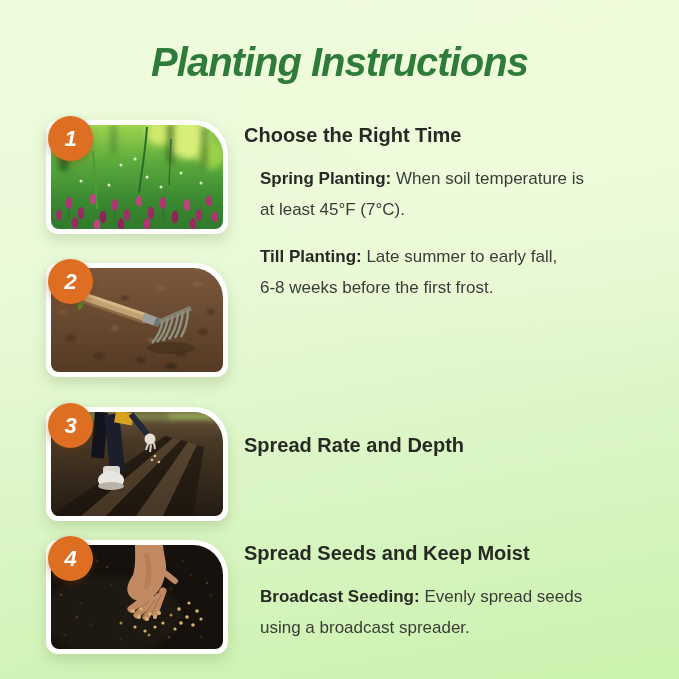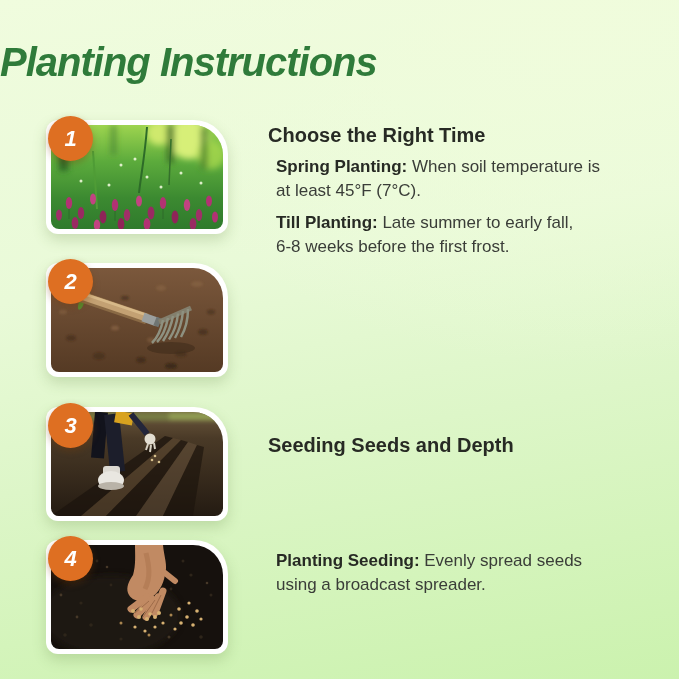--- a/index.html
+++ b/index.html
@@ -7,21 +7,21 @@
     position:relative;
     width:679px;height:679px;
     overflow:hidden;
     font-family:"Liberation Sans", sans-serif;
     background:
       radial-gradient(120% 90% at 85% 0%, rgba(240,252,220,.9) 0%, rgba(240,252,220,0) 60%),
       linear-gradient(170deg, #f0fcde 0%, #e9fad8 38%, #ddf6c8 62%, #cbf2ae 100%);
   }
   .title{
     position:absolute;left:0;top:40px;width:679px;
-    text-align:left;
+    text-align:center;
     font-size:40px;font-weight:bold;font-style:italic;
     letter-spacing:-1px;color:#2f7b3a;margin:0;
   }
   .step{position:absolute;left:0;width:679px;height:160px;}
   .s1{top:116px}.s2{top:259px}.s3{top:403px}.s4{top:536px}
   .photo-frame{
     position:absolute;left:46px;top:4px;
     width:182px;height:114px;box-sizing:border-box;
     background:#ffffff;padding:5px;
     border-radius:12px 34px 12px 12px;
@@ -35,28 +35,28 @@
   .badge{
     position:absolute;left:48px;top:0;
     width:45px;height:45px;border-radius:50%;
     background:#de6f22;
     display:flex;align-items:center;justify-content:center;
     box-shadow:0 3px 7px rgba(120,60,10,.35);
   }
   .badge span{
     color:#ffffff;font-size:22px;font-weight:bold;font-style:italic;
   }
-  .text{position:absolute;left:268px;width:402px;}
+  .text{position:absolute;left:244px;width:402px;}
   .t1{top:7px}.t2{top:30px}.t3{top:30px}.t4{top:5px}
   .text h2{
     margin:0 0 4px 0;
     font-size:20px;line-height:24px;font-weight:bold;color:#272a24;
   }
   .text p{
-    margin:8px;font-size:17px;line-height:24px;color:#3a3d38;
+    margin:16px;font-size:17px;line-height:31px;color:#3a3d38;
     white-space:pre-line;
   }
   .text p strong{color:#272a24;font-weight:bold;}
 </style>
 </head>
 <body>
 
 <div class="canvas">
 
   <h1 class="title">Planting Instructions</h1>
@@ -245,21 +245,21 @@
               <circle cx="108" cy="50" r="1.3"></circle>
               <circle cx="101" cy="48" r="1.3"></circle>
           </g>
         </svg>
       </div>
     </div>
     <div class="badge">
         <span>3</span>
       </div>
     <div class="text t3">
-      <h2>Seeding Seeds and Depth</h2>
+      <h2>Spread Rate and Depth</h2>
     </div>
   </section>
 
   <section class="step s4">
     <div class="photo-frame">
       <div class="photo-clip">
         <svg width="172" height="104" viewBox="0 0 172 104">
           <defs>
             <filter id="f4" x="-40%" y="-40%" width="180%" height="180%">
                 <feGaussianBlur stdDeviation="3"></feGaussianBlur>
@@ -330,18 +330,19 @@
               <circle cx="98" cy="90" r="1.5"></circle>
               <circle cx="70" cy="78" r="1.5"></circle>
           </g>
         </svg>
       </div>
     </div>
     <div class="badge">
         <span>4</span>
       </div>
     <div class="text t4">
-      <p><strong>Planting Seeding:</strong><span> Evenly spread seeds
+      <h2>Spread Seeds and Keep Moist</h2>
+      <p><strong>Broadcast Seeding:</strong><span> Evenly spread seeds
 using a broadcast spreader.</span></p>
     </div>
   </section>
 
 </div>
 
 </body></html>

